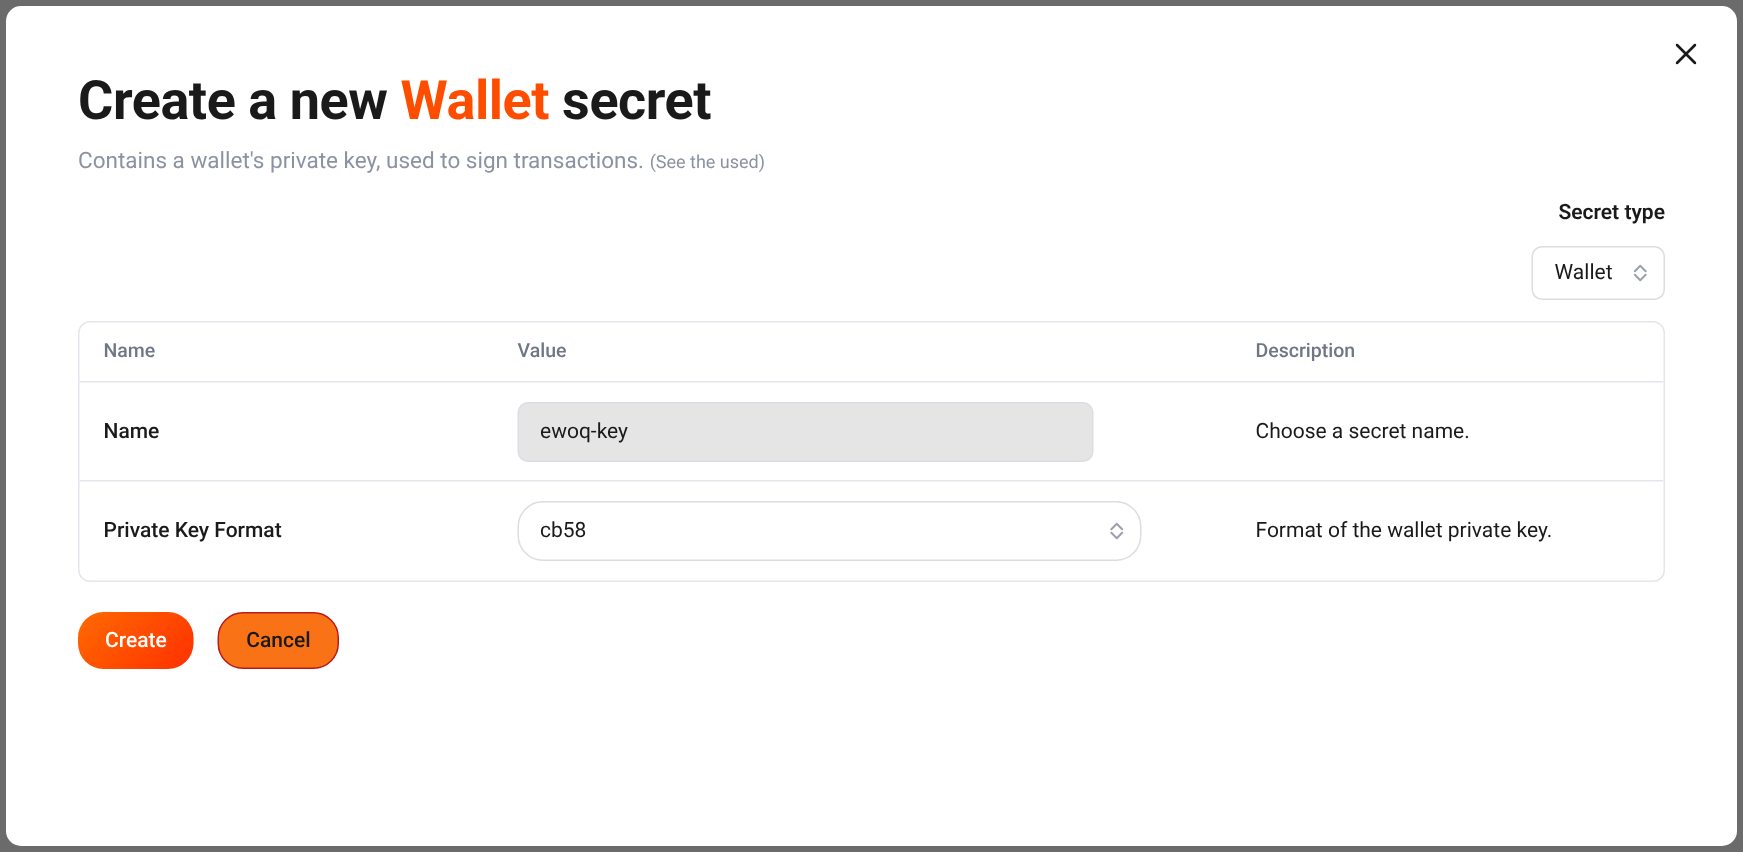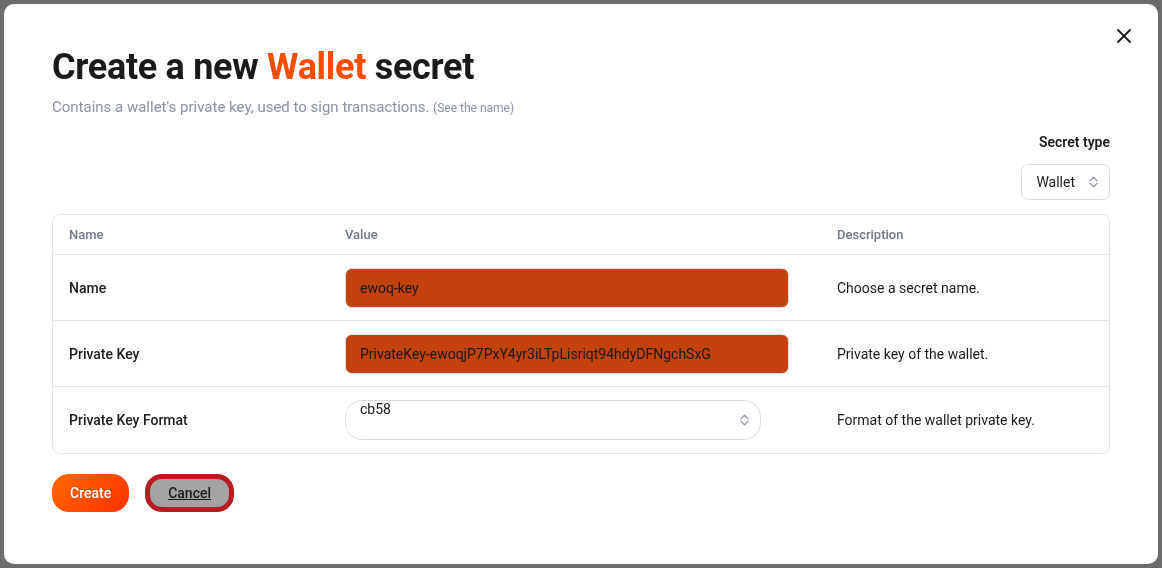--- a/index.html
+++ b/index.html
@@ -130,47 +130,47 @@
     }
     .cell {
       padding: 0 16px;
       font-size: 14px;
       color: #1a1a1a;
     }
     .cell-name {
       font-weight: 500;
     }
     .input-field {
-      width: 444px;
+      width: 384px;
       height: 40px;
       border: 1px solid #dbdde3;
       border-radius: 7px;
       padding: 0 14px;
       font-size: 14px;
       font-family: inherit;
       color: #1a1a1a;
-      background: #c2410c;
+      background: #e5e5e5;
       outline: none;
     }
     .input-select-wrap {
       position: relative;
       width: 416px;
     }
     .input-select {
       width: 100%;
       height: 40px;
       border: 1px solid #dbdde3;
       border-radius: 17px;
       padding: 0 20px 0 14px;
       font-size: 14px;
       font-family: inherit;
       color: #1a1a1a;
       background: #fff;
       display: flex;
-      align-items: flex-start;
+      align-items: center;
       cursor: pointer;
     }
     .buttons {
       display: flex;
       gap: 16px;
       margin-top: 20px;
     }
     .btn {
       height: 38px;
       padding: 0 18px;
@@ -182,45 +182,44 @@
       border: none;
       display: flex;
       align-items: center;
       justify-content: center;
     }
     .btn-primary {
       background: linear-gradient(135deg, #ff6a00 0%, #ff3000 100%);
       color: #fff;
     }
     .btn-secondary {
-      background: #a3a3a3;
-      border: 5px solid #b91c1c;
-      color: #1a1a1a;
-      text-decoration: underline;
+      background: #f97316;
+      border: 1px solid #b91c1c;
+      color: #1a1a1a;
     }
   </style>
 </head>
 <body>
 
 <div class="modal">
 
   <div class="close-btn">
     <svg width="14" height="14" viewBox="0 0 14 14" fill="none" stroke="currentColor" stroke-width="1.8" stroke-linecap="round">
       <line x1="1" y1="1" x2="13" y2="13"></line>
       <line x1="13" y1="1" x2="1" y2="13"></line>
     </svg>
   </div>
 
   <h1 class="modal-title">
     <span>Create a new </span><span class="accent">Wallet</span><span> secret</span>
   </h1>
 
   <p class="modal-subtitle">
     <span>Contains a wallet's private key, used to sign transactions.</span>
-    <span class="docs-link">(See the name)</span>
+    <span class="docs-link">(See the used)</span>
   </p>
 
   <div class="secret-type-row">
     <span class="secret-type-label">Secret type</span>
     <div class="select-wrap">
       <div class="select-field">
         <span>Wallet</span>
       </div>
       <span class="select-chevrons">
         <svg width="9" height="6" viewBox="0 0 10 6" fill="none" stroke="currentColor" stroke-width="1.5" stroke-linecap="round" stroke-linejoin="round">
@@ -241,27 +240,20 @@
     </div>
 
     <div class="table-row table-body-row">
       <div class="cell cell-name">Name</div>
       <div class="cell">
         <input class="input-field" type="text" value="ewoq-key" style="">
       </div>
       <div class="cell">Choose a secret name.</div>
     </div>
 
-    <div class="table-row table-body-row">
-      <div class="cell cell-name">Private Key</div>
-      <div class="cell">
-        <input class="input-field" type="text" value="PrivateKey-ewoqjP7PxY4yr3iLTpLisriqt94hdyDFNgchSxG" style="">
-      </div>
-      <div class="cell">Private key of the wallet.</div>
-    </div>
 
 
     <div class="table-row table-body-row">
       <div class="cell cell-name">Private Key Format</div>
       <div class="cell">
         <div class="input-select-wrap">
           <div class="input-select">
             <span>cb58</span>
           </div>
           <span class="select-chevrons">

